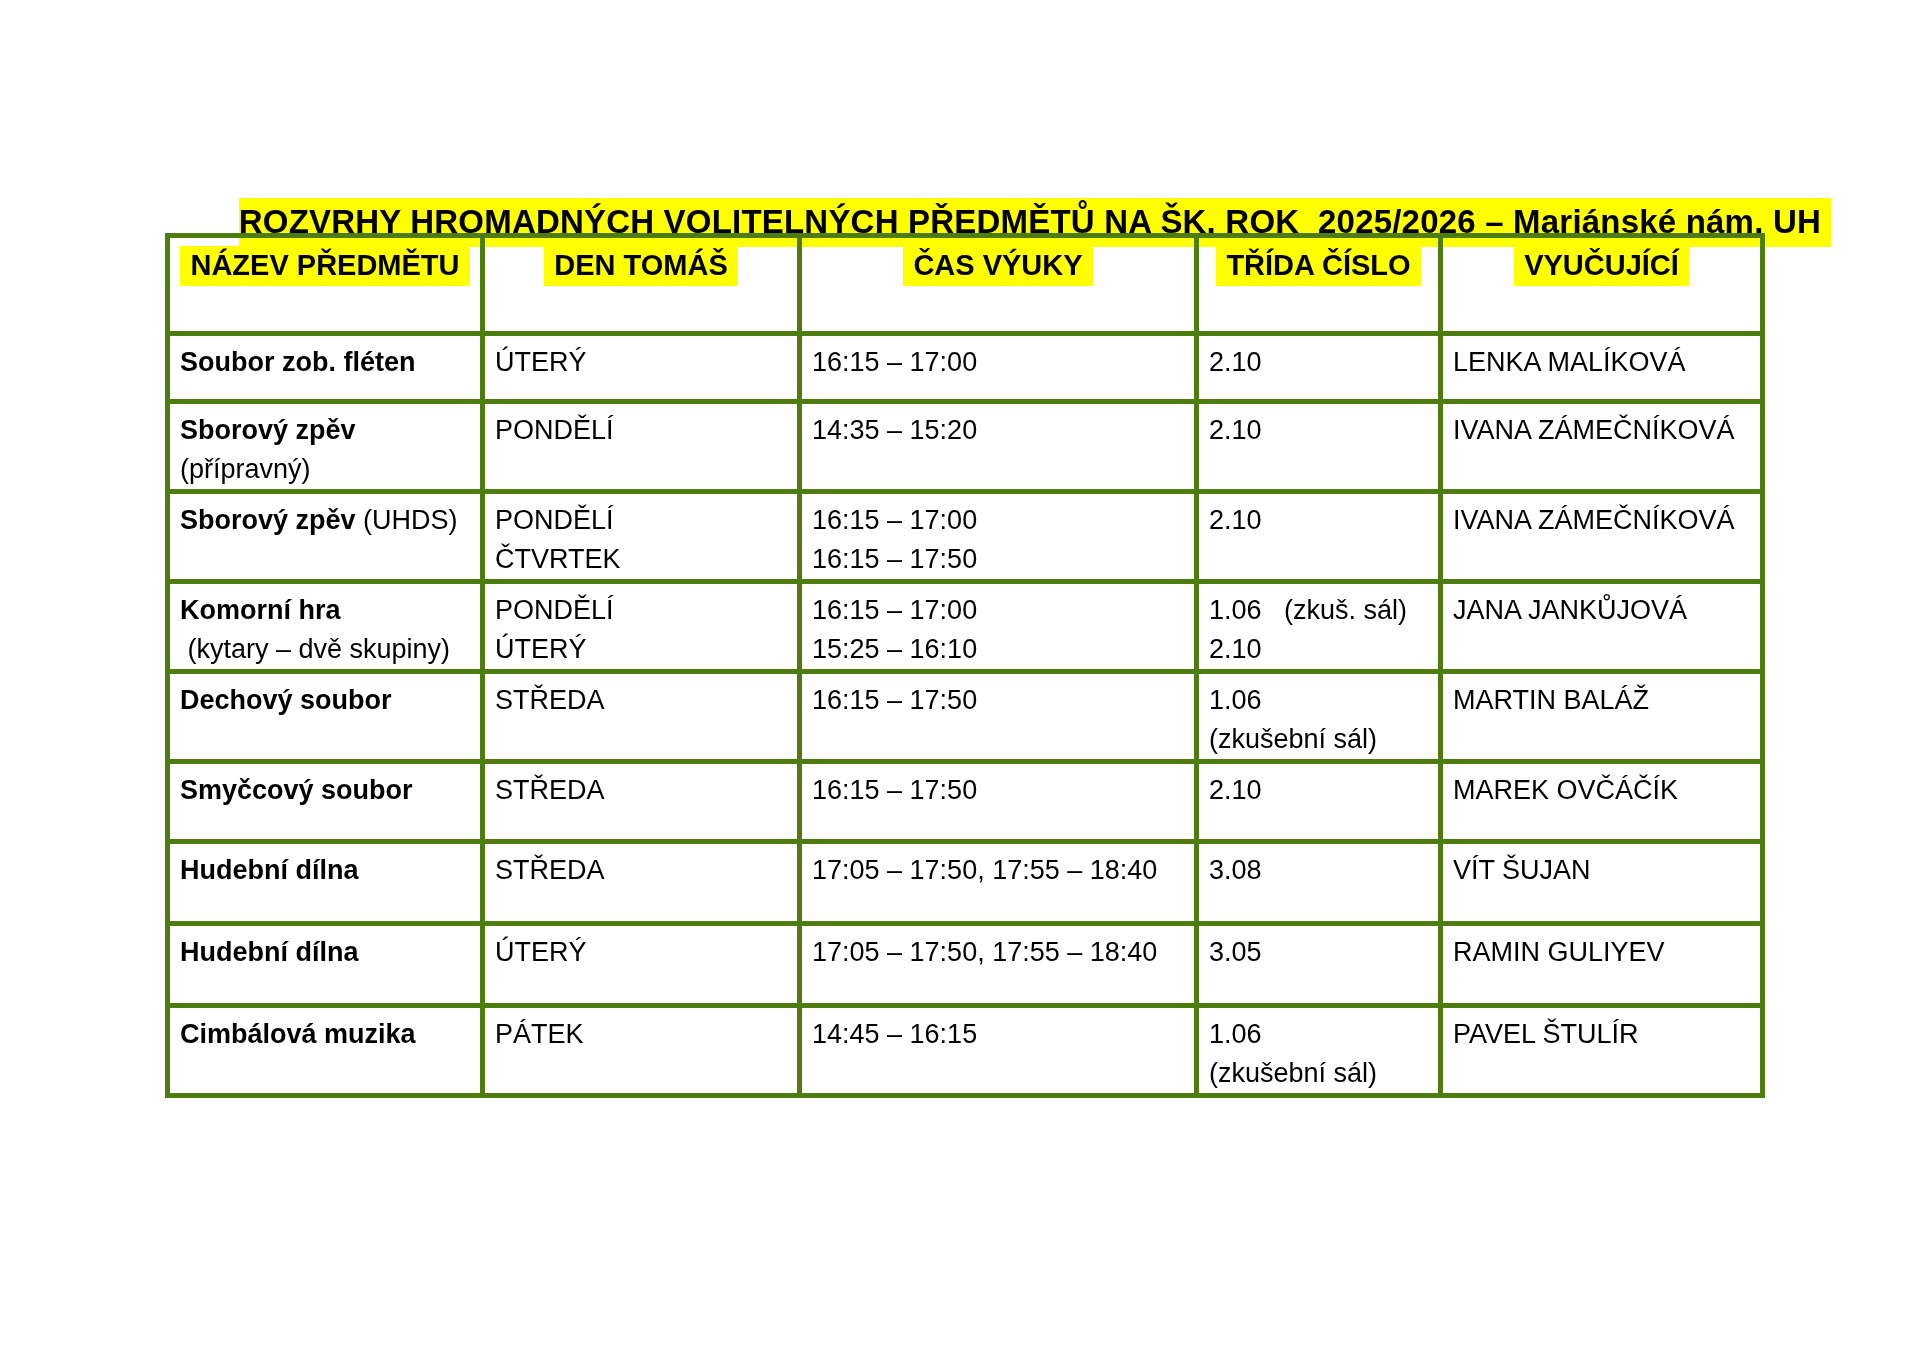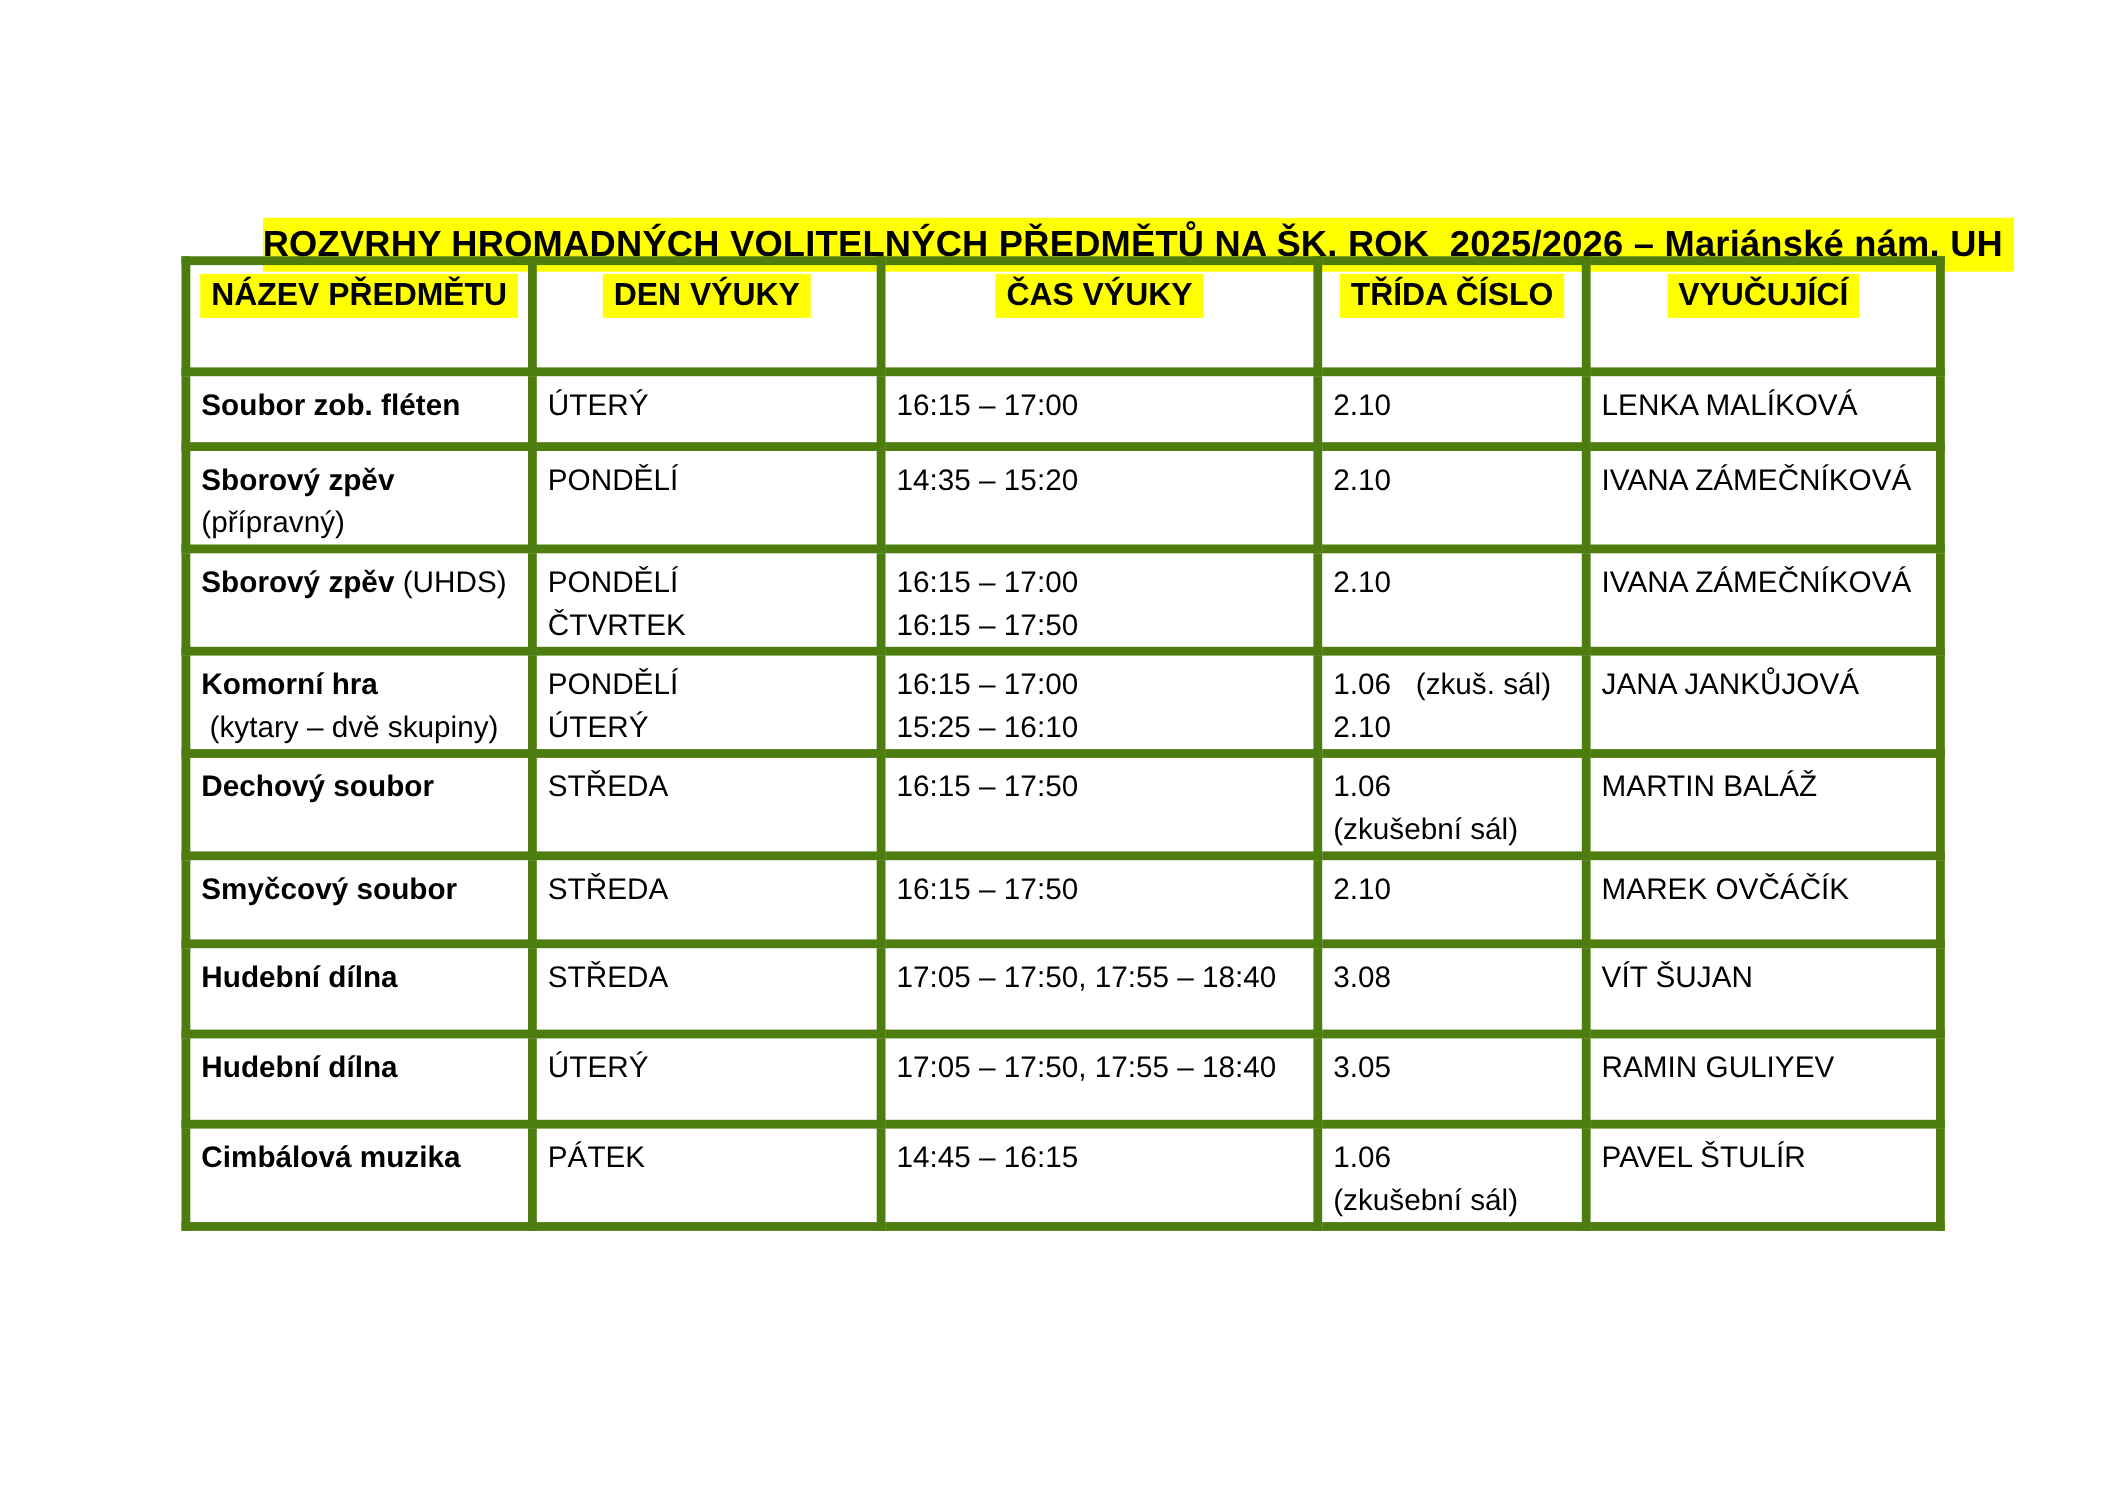--- a/index.html
+++ b/index.html
@@ -17,21 +17,21 @@
     font-size:33px;font-weight:bold;letter-spacing:.2px;
     white-space:pre;
   }
   .page-title .hl{display:inline-block;padding:5px 10px 6px 0}
   table.schedule{
     position:absolute;left:165px;top:233px;
     width:1595px;
     border-collapse:collapse;table-layout:fixed;
   }
   th,td{
-    border:8px solid #4d7c0f;
+    border:5px solid #4d7c0f;
     vertical-align:top;
     white-space:pre-wrap;
     overflow:hidden;
   }
   th{
     height:85px;
     text-align:center;
     font-size:29px;font-weight:bold;
     padding:8px 4px 0 4px;
   }
@@ -55,21 +55,21 @@
   <colgroup>
     <col style="width:315px">
     <col style="width:317px">
     <col style="width:397px">
     <col style="width:244px">
     <col style="width:322px">
   </colgroup>
   <thead>
     <tr id="header-row">
         <th><span class="hl">NÁZEV PŘEDMĚTU</span></th>
-        <th><span class="hl">DEN VÝUKY</span></th>
+        <th><span class="hl">DEN TOMÁŠ</span></th>
         <th><span class="hl">ČAS VÝUKY</span></th>
         <th><span class="hl">TŘÍDA ČÍSLO</span></th>
         <th><span class="hl">VYUČUJÍCÍ</span></th>
       </tr>
   </thead>
   <tbody id="table-body">
       <tr style="height: 68px; margin-left: 21px;">
         <td class="subject-cell"><span class="b">Soubor zob. fléten</span></td>
         <td>ÚTERÝ</td>
         <td>16:15 – 17:00</td>

